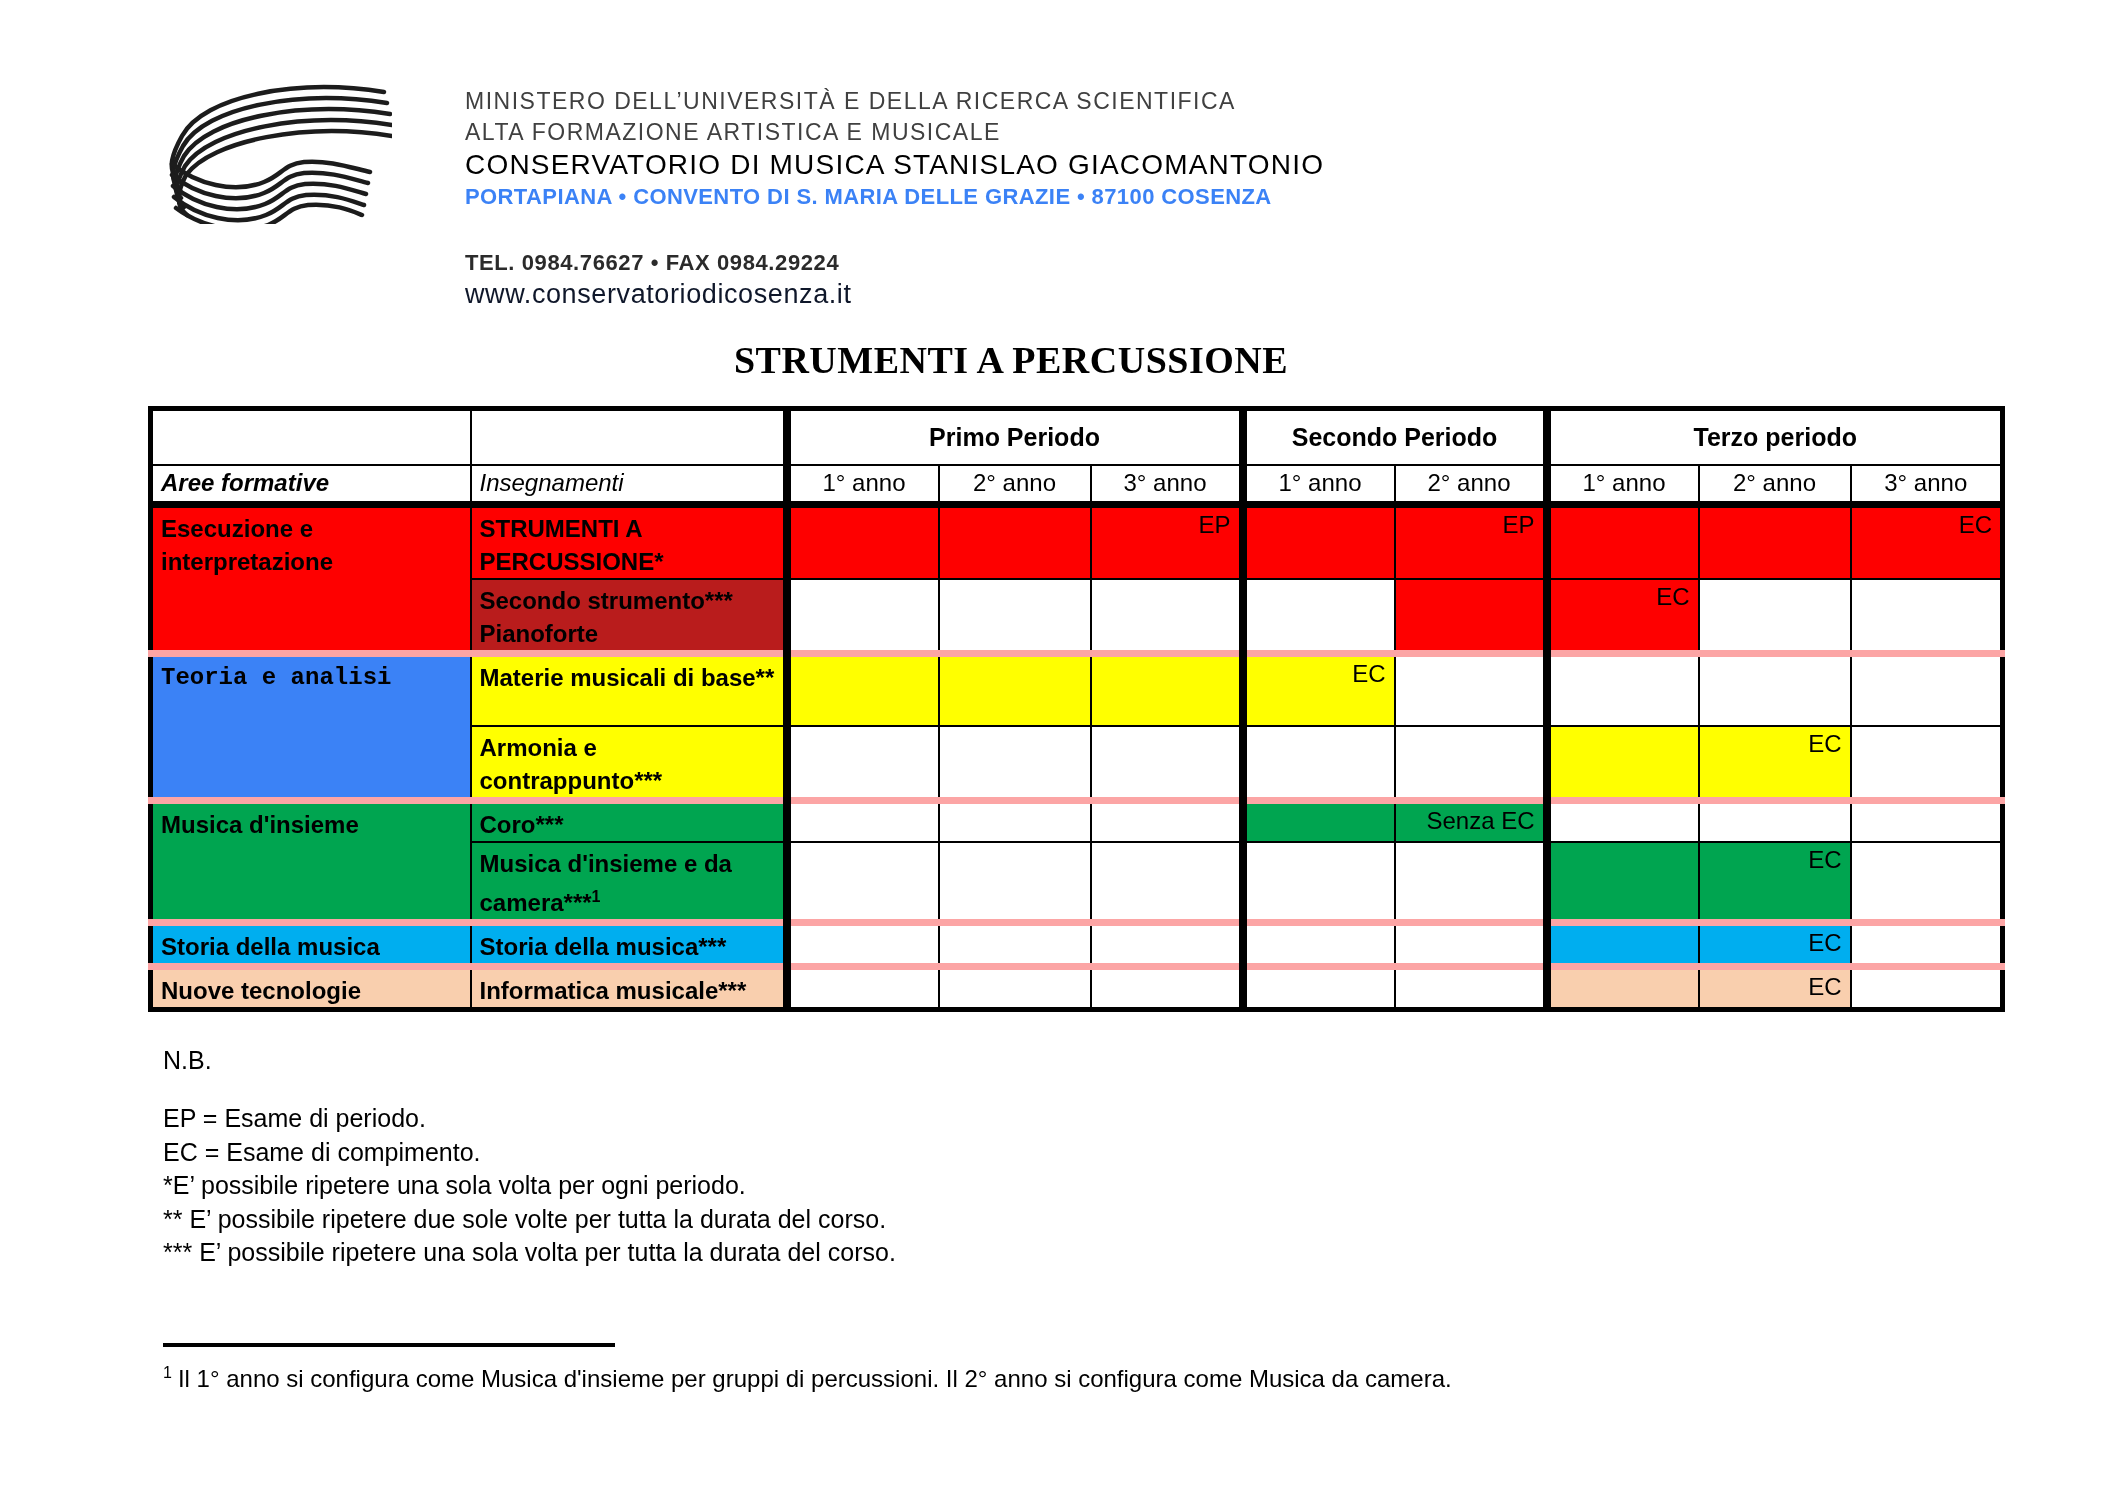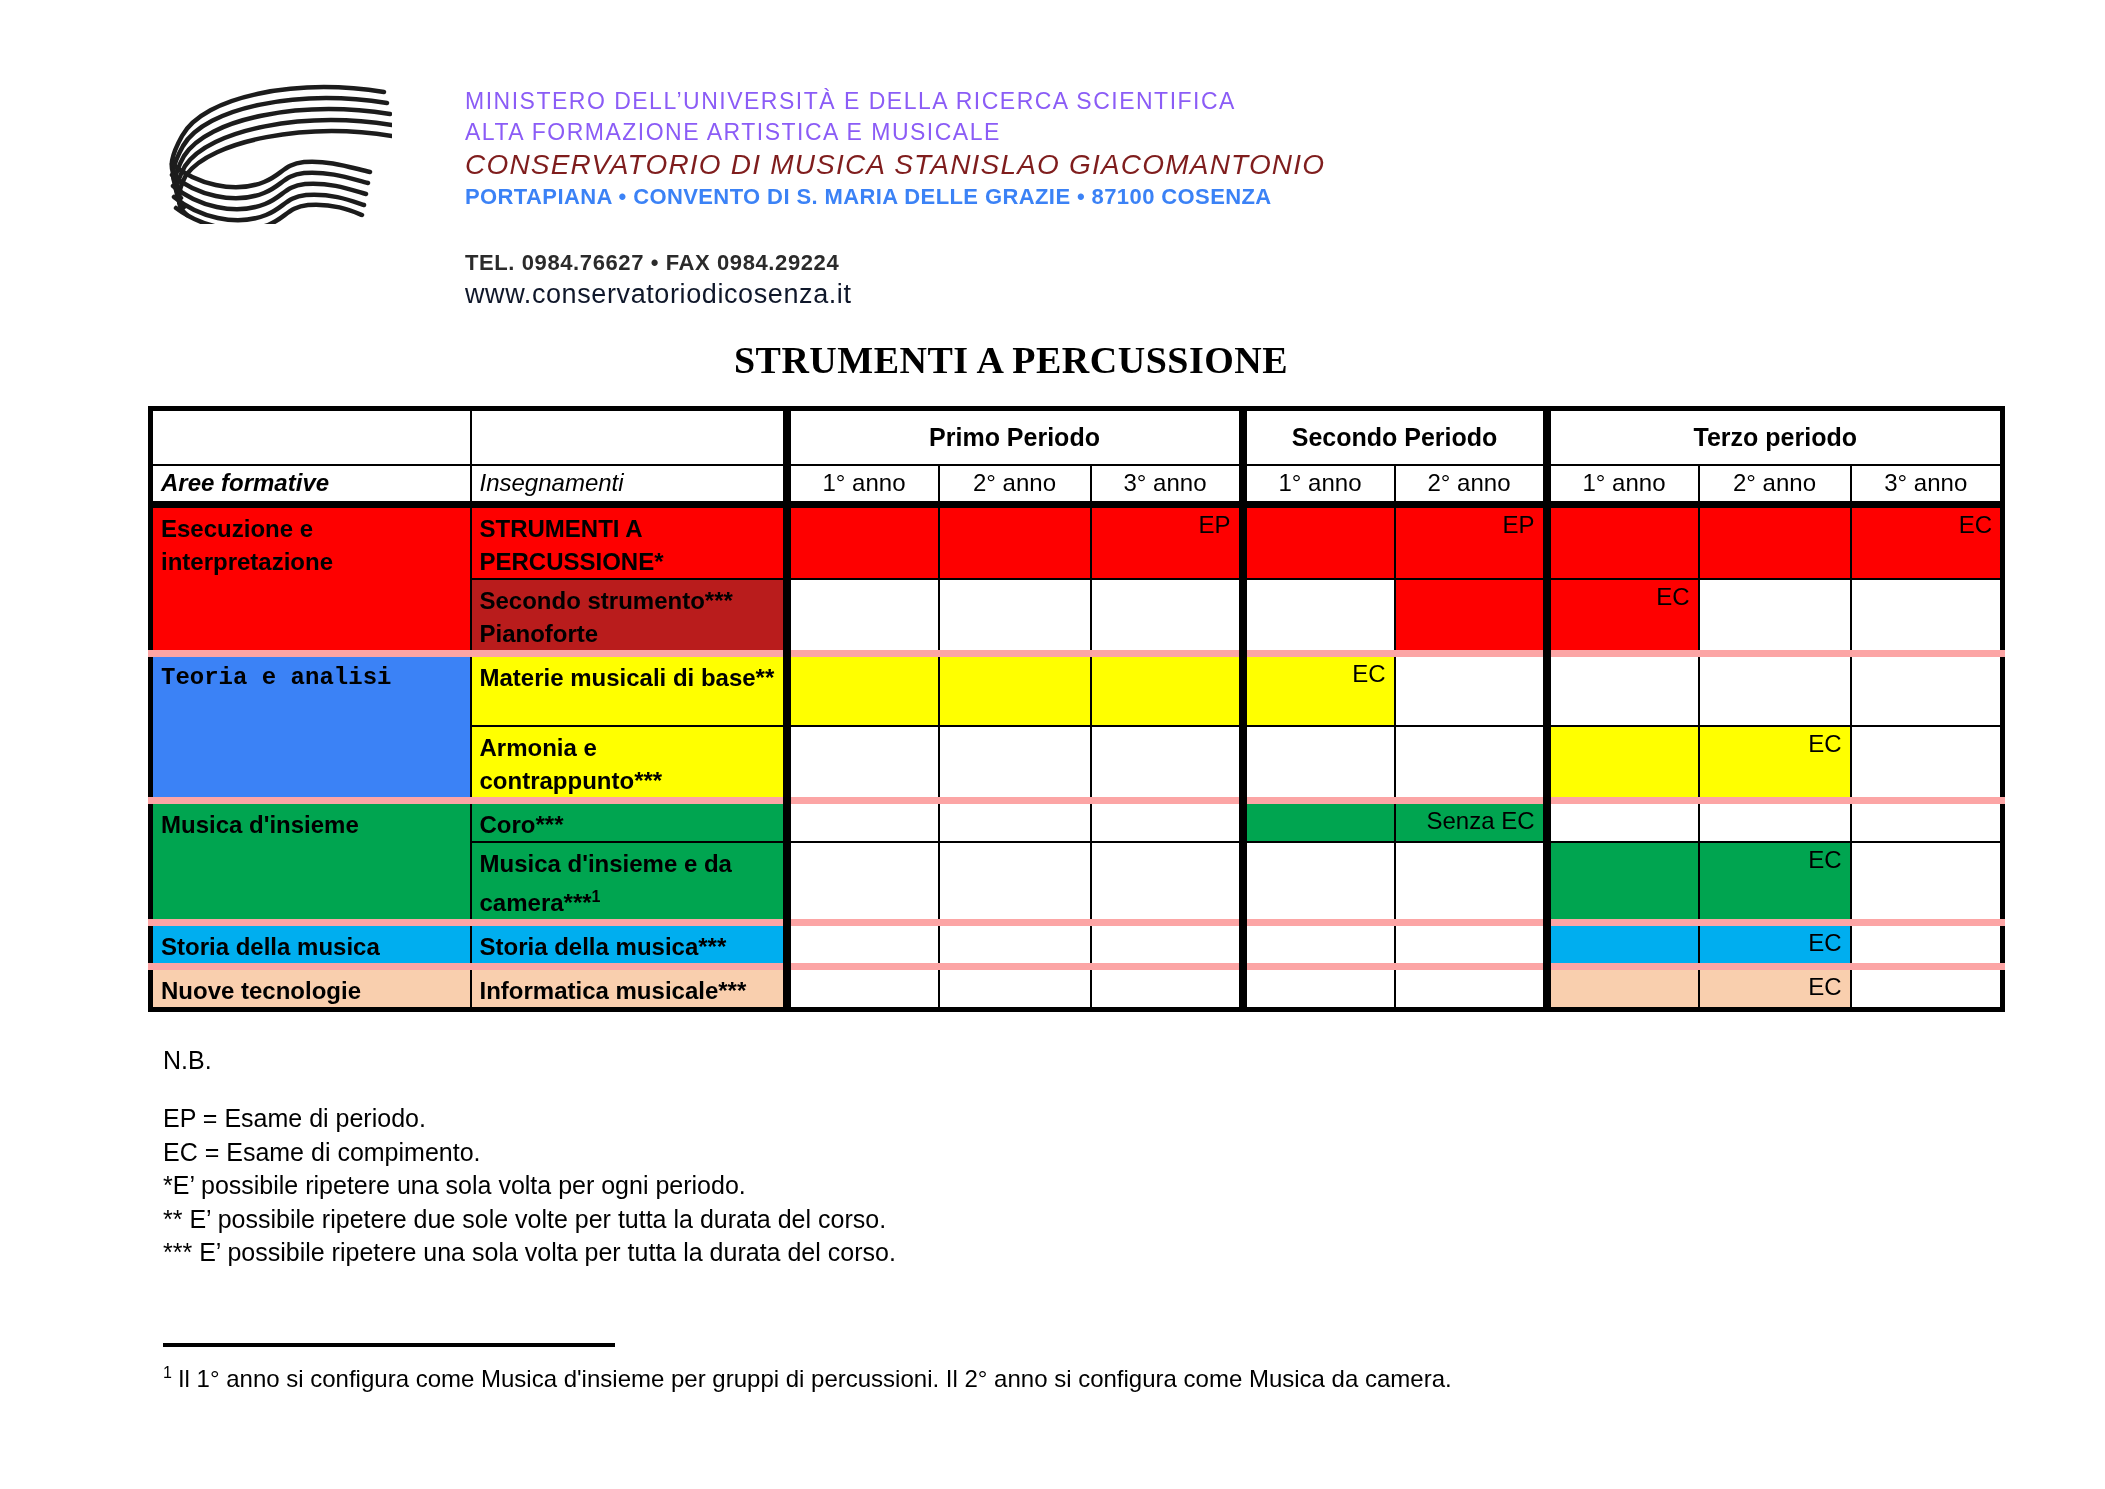--- a/index.html
+++ b/index.html
@@ -4,23 +4,23 @@
 <style>
   html,body{margin:0;padding:0;}
   body{
     width:2105px;height:1489px;background:#ffffff;position:relative;
     font-family:"Liberation Sans", sans-serif;color:#000;
     -webkit-font-smoothing:antialiased;
   }
   
   .logo{position:absolute;left:156px;top:80px;width:236px;height:144px;}
   .letterhead{position:absolute;left:465px;top:86px;color:#2e2e2e;}
-  .lh-line1,.lh-line2{font-size:23px;letter-spacing:1.5px;line-height:31px;color:#8b5cf6;}
+  .lh-line1,.lh-line2{font-size:23px;letter-spacing:1.5px;line-height:31px;color:#404040;}
   .lh-line2{}
-  .lh-line3{font-size:28px;letter-spacing:1.2px;line-height:34px;color:#7f1d1d;font-style:italic;}
+  .lh-line3{font-size:28px;letter-spacing:1.2px;line-height:34px;color:#000000;}
   .lh-line4{font-size:22px;letter-spacing:0.4px;line-height:30px;font-weight:bold;color:#3b82f6;margin-bottom:36px;}
   .lh-line5{font-size:22px;letter-spacing:0.6px;line-height:30px;font-weight:bold;color:#2b2b2b;}
   .lh-line6{font-size:27px;letter-spacing:0.6px;line-height:33px;color:#0f172a;}
   
   .doc-title{
     position:absolute;left:0;top:338px;width:2022px;text-align:center;
     font-family:"Liberation Serif", serif;font-weight:bold;font-size:38px;letter-spacing:0.5px;
   }
   
   .tbl-wrap{position:absolute;left:148px;top:406px;}

